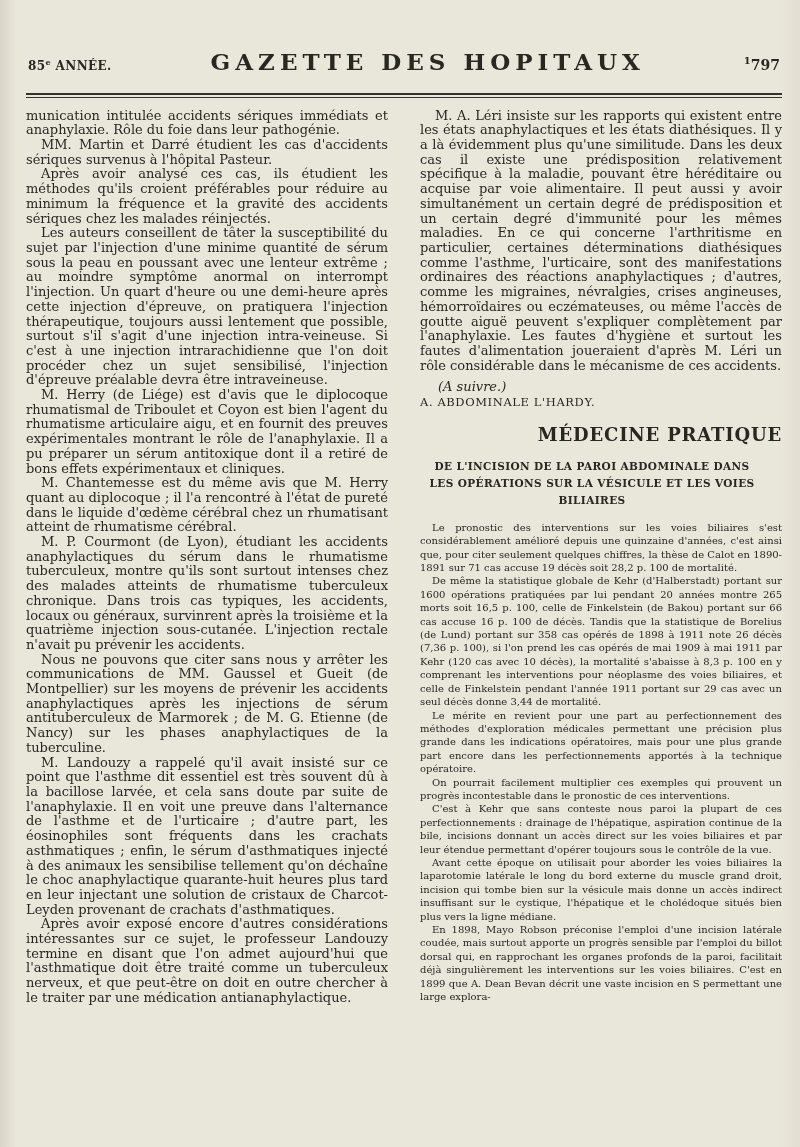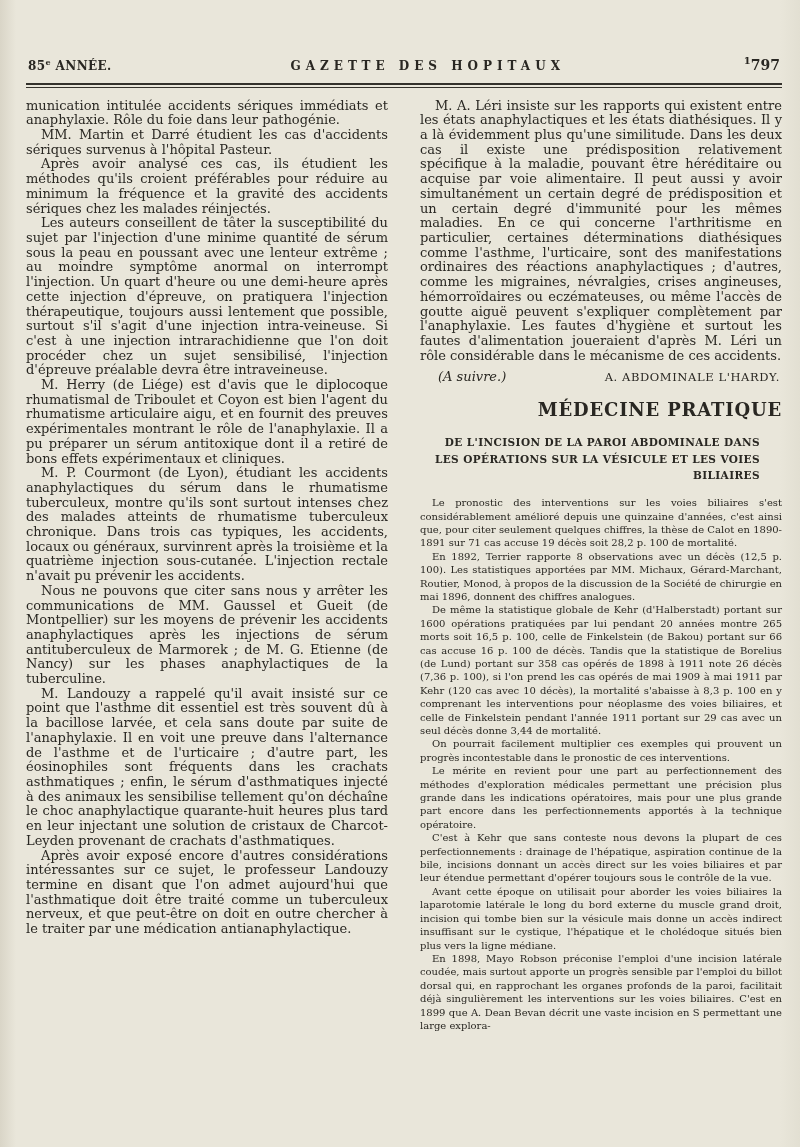--- a/index.html
+++ b/index.html
@@ -17,42 +17,43 @@
     position:relative;
     background:linear-gradient(90deg, #d9d5c7 0px, #e9e6da 16px, #e9e6da 780px, #e2dfd2 800px);
   }
   .masthead {
     display:flex; align-items:baseline; justify-content:space-between;
     padding:8px 2px 6px 2px;
   }
   .volume { font-size:12px; font-weight:bold; letter-spacing:.4px; white-space:nowrap; }
   .volume sup { font-size:8px; }
   .journal-title {
-    margin:4px; font-size:12px; font-weight:bold; letter-spacing:5px; white-space:nowrap;
+    margin:12px; font-size:23px; font-weight:bold; letter-spacing:5px; white-space:nowrap;
   }
   .pageno { font-size:14px; font-weight:bold; white-space:nowrap;margin-top:37px; }
   .pageno sup { font-size:10px; }
   .rule-thick { height:2px; background:#34322c; }
   .rule-thin  { height:1px; background:#34322c; margin-top:2px; margin-bottom:11px; }
   .columns { display:flex; gap:32px; }
   .col { flex:1 1 0; min-width:0; text-align:justify; font-size:13px; line-height:14.7px; hyphens:auto; }
   .col p { margin:0; text-indent:15px; }
   .col p.cont { text-indent:0; }
   .signature {
     display:flex; justify-content:space-between; align-items:baseline;
     margin:7px 0 2px 0;
+    flex-direction:column;
   }
   .suivre { font-style:italic; padding-left:18px; font-size:13px; }
   .author { font-size:11.5px; letter-spacing:.6px; padding-right:2px; }
   h2.section-heading {
     text-align:right; font-size:18px; font-weight:bold; letter-spacing:.8px;
     margin:18px 0 16px 0; text-indent:0;
   }
   h3.article-title {
-    text-align:right; font-size:10.5px; font-weight:bold; letter-spacing:.4px;
+    text-align:center; font-size:10.5px; font-weight:bold; letter-spacing:.4px;
     line-height:1.6; margin:0 22px 12px 4px; text-indent:0;
   }
   .article p { font-size:10px; line-height:13.4px; text-indent:12px; margin:0; }
 </style>
 </head>
 <body>
 
 <div class="page">
 
   <header class="masthead">
@@ -65,44 +66,44 @@
   <div class="rule-thin"></div>
 
   <main class="columns">
 
     <section class="col">
       <p class="cont">munication intitulée accidents sériques immédiats et anaphylaxie. Rôle du foie dans leur pathogénie.</p>
       <p>MM. Martin et Darré étudient les cas d'accidents sériques survenus à l'hôpital Pasteur.</p>
       <p>Après avoir analysé ces cas, ils étudient les méthodes qu'ils croient préférables pour réduire au minimum la fréquence et la gravité des accidents sériques chez les malades réinjectés.</p>
       <p>Les auteurs conseillent de tâter la susceptibilité du sujet par l'injection d'une minime quantité de sérum sous la peau en poussant avec une lenteur extrême ; au moindre symptôme anormal on interrompt l'injection. Un quart d'heure ou une demi-heure après cette injection d'épreuve, on pratiquera l'injection thérapeutique, toujours aussi lentement que possible, surtout s'il s'agit d'une injection intra-veineuse. Si c'est à une injection intrarachidienne que l'on doit procéder chez un sujet sensibilisé, l'injection d'épreuve préalable devra être intraveineuse.</p>
       <p>M. Herry (de Liége) est d'avis que le diplocoque rhumatismal de Triboulet et Coyon est bien l'agent du rhumatisme articulaire aigu, et en fournit des preuves expérimentales montrant le rôle de l'anaphylaxie. Il a pu préparer un sérum antitoxique dont il a retiré de bons effets expérimentaux et cliniques.</p>
+      <p>M. Chantemesse est du même avis que M. Herry quant au diplocoque ; il l'a rencontré à l'état de pureté dans le liquide d'œdème cérébral chez un rhumatisant atteint de rhumatisme cérébral.</p>
       <p>M. P. Courmont (de Lyon), étudiant les accidents anaphylactiques du sérum dans le rhumatisme tuberculeux, montre qu'ils sont surtout intenses chez des malades atteints de rhumatisme tuberculeux chronique. Dans trois cas typiques, les accidents, locaux ou généraux, survinrent après la troisième et la quatrième injection sous-cutanée. L'injection rectale n'avait pu prévenir les accidents.</p>
       <p>Nous ne pouvons que citer sans nous y arrêter les communications de MM. Gaussel et Gueit (de Montpellier) sur les moyens de prévenir les accidents anaphylactiques après les injections de sérum antituberculeux de Marmorek ; de M. G. Etienne (de Nancy) sur les phases anaphylactiques de la tuberculine.</p>
       <p>M. Landouzy a rappelé qu'il avait insisté sur ce point que l'asthme dit essentiel est très souvent dû à la bacillose larvée, et cela sans doute par suite de l'anaphylaxie. Il en voit une preuve dans l'alternance de l'asthme et de l'urticaire ; d'autre part, les éosinophiles sont fréquents dans les crachats asthmatiques ; enfin, le sérum d'asthmatiques injecté à des animaux les sensibilise tellement qu'on déchaîne le choc anaphylactique quarante-huit heures plus tard en leur injectant une solution de cristaux de Charcot-Leyden provenant de crachats d'asthmatiques.</p>
       <p>Après avoir exposé encore d'autres considérations intéressantes sur ce sujet, le professeur Landouzy termine en disant que l'on admet aujourd'hui que l'asthmatique doit être traité comme un tuberculeux nerveux, et que peut-être on doit en outre chercher à le traiter par une médication antianaphylactique.</p>
     </section>
 
     <section class="col">
       <p>M. A. Léri insiste sur les rapports qui existent entre les états anaphylactiques et les états diathésiques. Il y a là évidemment plus qu'une similitude. Dans les deux cas il existe une prédisposition relativement spécifique à la maladie, pouvant être héréditaire ou acquise par voie alimentaire. Il peut aussi y avoir simultanément un certain degré de prédisposition et un certain degré d'immunité pour les mêmes maladies. En ce qui concerne l'arthritisme en particulier, certaines déterminations diathésiques comme l'asthme, l'urticaire, sont des manifestations ordinaires des réactions anaphylactiques ; d'autres, comme les migraines, névralgies, crises angineuses, hémorroïdaires ou eczémateuses, ou même l'accès de goutte aiguë peuvent s'expliquer complètement par l'anaphylaxie. Les fautes d'hygiène et surtout les fautes d'alimentation joueraient d'après M. Léri un rôle considérable dans le mécanisme de ces accidents.</p>
 
       <div class="signature">
         <span class="suivre">(A suivre.)</span>
         <span class="author">A. ABDOMINALE L'HARDY.</span>
       </div>
 
       <h2 class="section-heading">MÉDECINE PRATIQUE</h2>
 
       <h3 class="article-title">DE L'INCISION DE LA PAROI ABDOMINALE DANS LES OPÉRATIONS SUR LA VÉSICULE ET LES VOIES BILIAIRES</h3>
 
       <div class="article">
         <p>Le pronostic des interventions sur les voies biliaires s'est considérablement amélioré depuis une quinzaine d'années, c'est ainsi que, pour citer seulement quelques chiffres, la thèse de Calot en 1890-1891 sur 71 cas accuse 19 décès soit 28,2 p. 100 de mortalité.</p>
-        <p>En 1892, Terrier rapporte 8 observations avec un décès (12,5 p. 100). Les statistiques apportées par MM. Michaux, Gérard-Marchant, Routier, Monod, à propos de la discussion de la Société de chirurgie en mai 1896, donnent des chiffres analogues.</p>
         <p>De même la statistique globale de Kehr (d'Halberstadt) portant sur 1600 opérations pratiquées par lui pendant 20 années montre 265 morts soit 16,5 p. 100, celle de Finkelstein (de Bakou) portant sur 66 cas accuse 16 p. 100 de décès. Tandis que la statistique de Borelius (de Lund) portant sur 358 cas opérés de 1898 à 1911 note 26 décès (7,36 p. 100), si l'on prend les cas opérés de mai 1909 à mai 1911 par Kehr (120 cas avec 10 décès), la mortalité s'abaisse à 8,3 p. 100 en y comprenant les interventions pour néoplasme des voies biliaires, et celle de Finkelstein pendant l'année 1911 portant sur 29 cas avec un seul décès donne 3,44 de mortalité.</p>
+        <p>Le mérite en revient pour une part au perfectionnement des méthodes d'exploration médicales permettant une précision plus grande dans les indications opératoires, mais pour une plus grande part encore dans les perfectionnements apportés à la technique opératoire.</p>
         <p>On pourrait facilement multiplier ces exemples qui prouvent un progrès incontestable dans le pronostic de ces interventions.</p>
-        <p>Le mérite en revient pour une part au perfectionnement des méthodes d'exploration médicales permettant une précision plus grande dans les indications opératoires, mais pour une plus grande part encore dans les perfectionnements apportés à la technique opératoire.</p>
-        <p>C'est à Kehr que sans conteste nous devons la plupart de ces perfectionnements : drainage de l'hépatique, aspiration continue de la bile, incisions donnant un accès direct sur les voies biliaires et par leur étendue permettant d'opérer toujours sous le contrôle de la vue.</p>
+        <p>C'est à Kehr que sans conteste nous paroi la plupart de ces perfectionnements : drainage de l'hépatique, aspiration continue de la bile, incisions donnant un accès direct sur les voies biliaires et par leur étendue permettant d'opérer toujours sous le contrôle de la vue.</p>
         <p>Avant cette époque on utilisait pour aborder les voies biliaires la laparotomie latérale le long du bord externe du muscle grand droit, incision qui tombe bien sur la vésicule mais donne un accès indirect insuffisant sur le cystique, l'hépatique et le cholédoque situés bien plus vers la ligne médiane.</p>
         <p>En 1898, Mayo Robson préconise l'emploi d'une incision latérale coudée, mais surtout apporte un progrès sensible par l'emploi du billot dorsal qui, en rapprochant les organes profonds de la paroi, facilitait déjà singulièrement les interventions sur les voies biliaires. C'est en 1899 que A. Dean Bevan décrit une vaste incision en S permettant une large explora-</p>
       </div>
     </section>
 
   </main>
 </div>
 
 </body></html>

